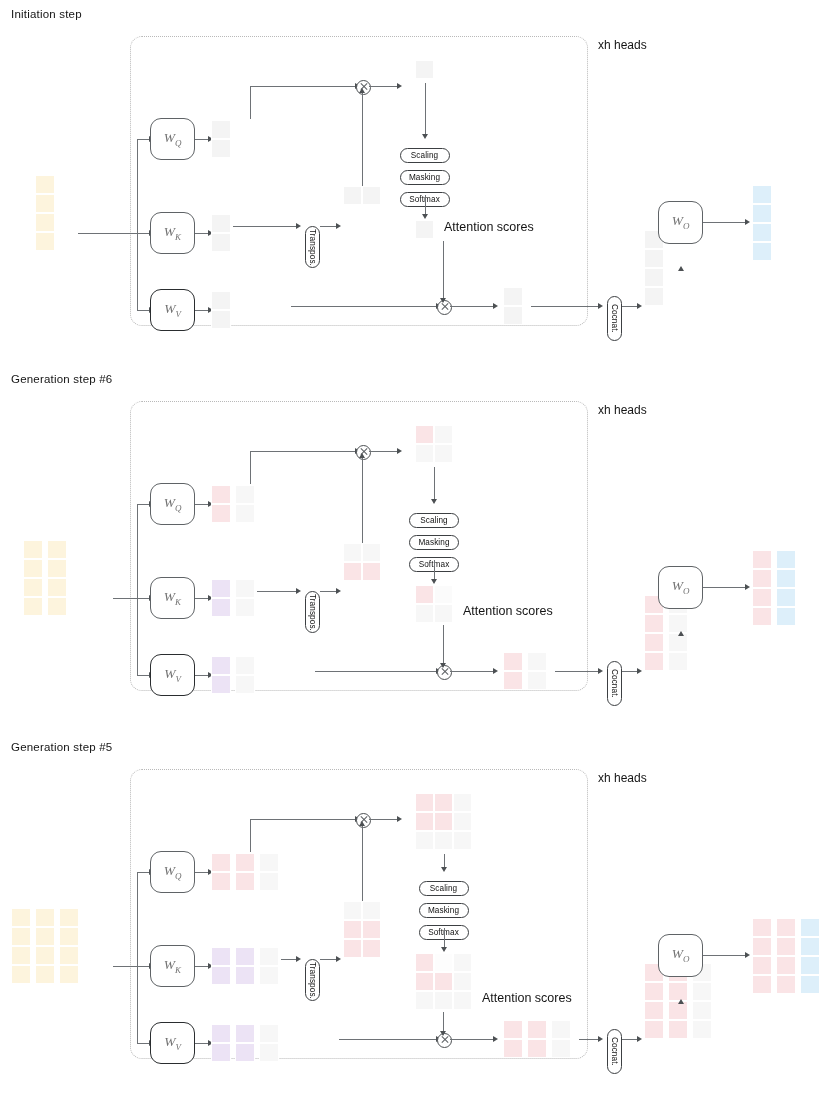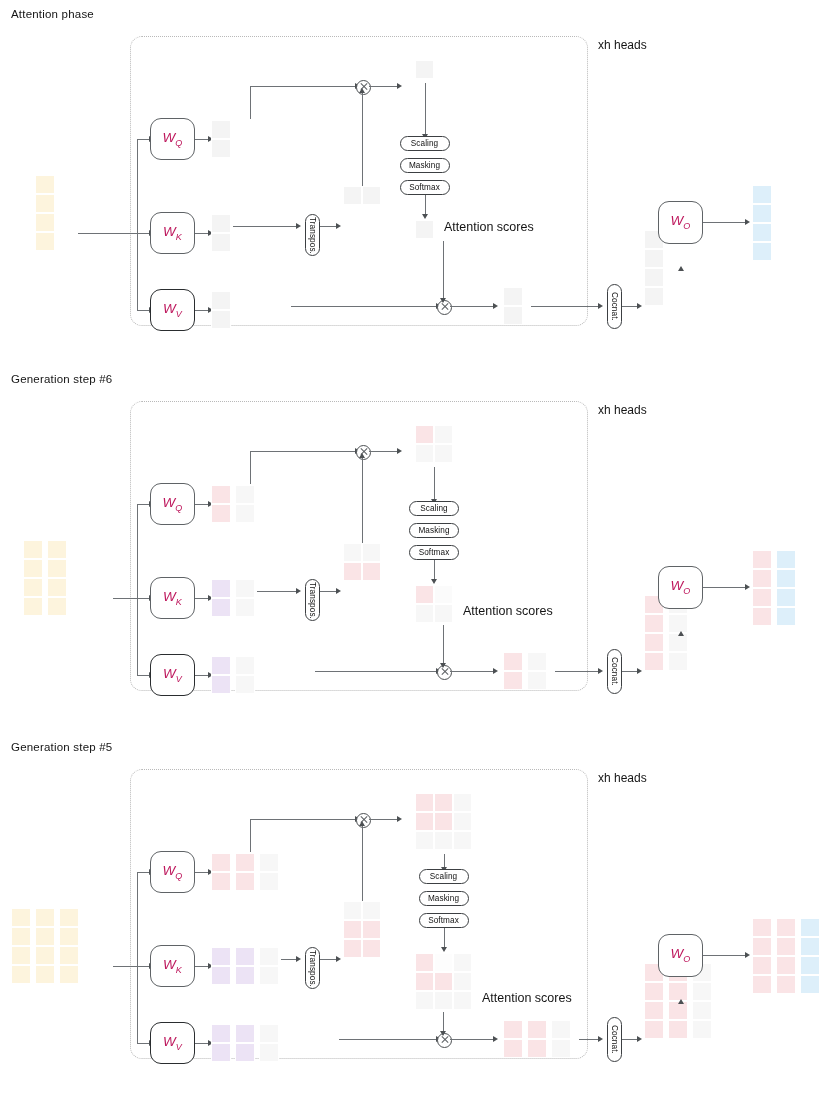--- a/index.html
+++ b/index.html
@@ -12,26 +12,26 @@
   .heads-label{position:absolute;font-size:12px;color:#141414;white-space:nowrap;}
   .attn-label{position:absolute;font-size:12.5px;color:#141414;white-space:nowrap;}
 
   
   .dotbox{position:absolute;border:1.4px dotted #b9b9b9;border-radius:12px;box-sizing:border-box;}
 
   
   .wbox{position:absolute;box-sizing:border-box;border:1.15px solid #5f6366;border-radius:11px;background:#fff;
         display:flex;align-items:center;justify-content:center;}
   .wbox.strong{border-width:1.7px;border-color:#2a2d2f;}
-  .wlab{font-family:Liberation Sans, sans-serif;font-style:italic;font-size:13.5px;line-height:1;color:#be185d;}
+  .wlab{font-family:Liberation Serif, serif;font-style:italic;font-size:13.5px;line-height:1;color:#737373;}
   .wlab sub{font-style:italic;font-size:9px;}
 
   
   .pill{position:absolute;box-sizing:border-box;border:1.05px solid #3c3f42;border-radius:8px;background:#fff;
-        display:flex;align-items:center;justify-content:center;font-size:8.2px;color:#121212;letter-spacing:.1px;}
+        display:flex;align-items:center;justify-content:center;font-size:8.2px;color:#121212;letter-spacing:.1px;margin-top:12px;}
   .pill.vert{writing-mode:vertical-rl;text-orientation:mixed;}
 
   
   .ln{position:absolute;background:#6e7276;}
   .lnh{height:1.15px;}
   .lnv{width:1.15px;}
   .arrowR{position:absolute;width:0;height:0;border-left:5px solid #4c5053;border-top:3.2px solid transparent;border-bottom:3.2px solid transparent;}
   .arrowD{position:absolute;width:0;height:0;border-top:5px solid #4c5053;border-left:3.2px solid transparent;border-right:3.2px solid transparent;}
   .arrowU{position:absolute;width:0;height:0;border-bottom:5px solid #4c5053;border-left:3.2px solid transparent;border-right:3.2px solid transparent;}
 
@@ -39,21 +39,21 @@
   .xnode::before,.xnode::after{content:"";position:absolute;left:50%;top:1px;width:1px;height:9px;background:#5a5e61;}
   .xnode::before{transform:translateX(-50%) rotate(45deg);}
   .xnode::after{transform:translateX(-50%) rotate(-45deg);}
   .cell{box-sizing:border-box;border:1px solid #ffffff;}
 </style>
 </head>
 <body>
 
 <div id="stage">
     <div class="panel" style="top: 8px; height: 365px;">
-      <div class="panel-title" style="left: 11px; top: 0px;">Attention phase</div>
+      <div class="panel-title" style="left: 11px; top: 0px;">Initiation step</div>
       <div class="dotbox" style="left: 130px; top: 28px; width: 458px; height: 290px;"></div>
       <div class="heads-label" style="left: 598px; top: 30px;">xh heads</div>
       <div style="position: absolute; left: 35px; top: 167px; display: flex; gap: 4px;">
         <div style="display: flex; flex-direction: column;">
           <div class="cell" style="width: 20px; height: 19px; background: rgb(253, 244, 221);"></div>
           <div class="cell" style="width: 20px; height: 19px; background: rgb(253, 244, 221);"></div>
           <div class="cell" style="width: 20px; height: 19px; background: rgb(253, 244, 221);"></div>
           <div class="cell" style="width: 20px; height: 19px; background: rgb(253, 244, 221);"></div>
         </div>
       </div>

